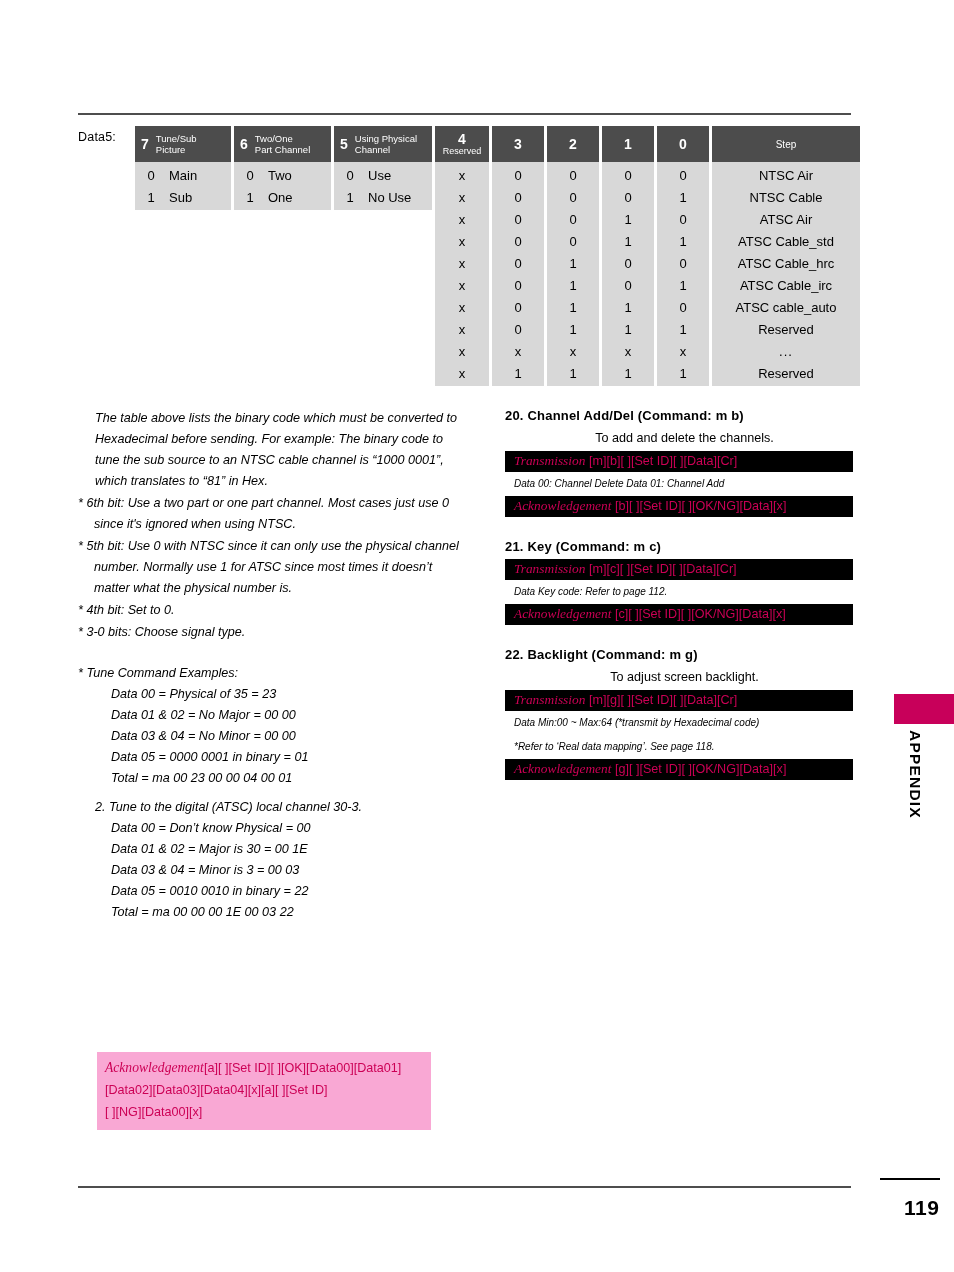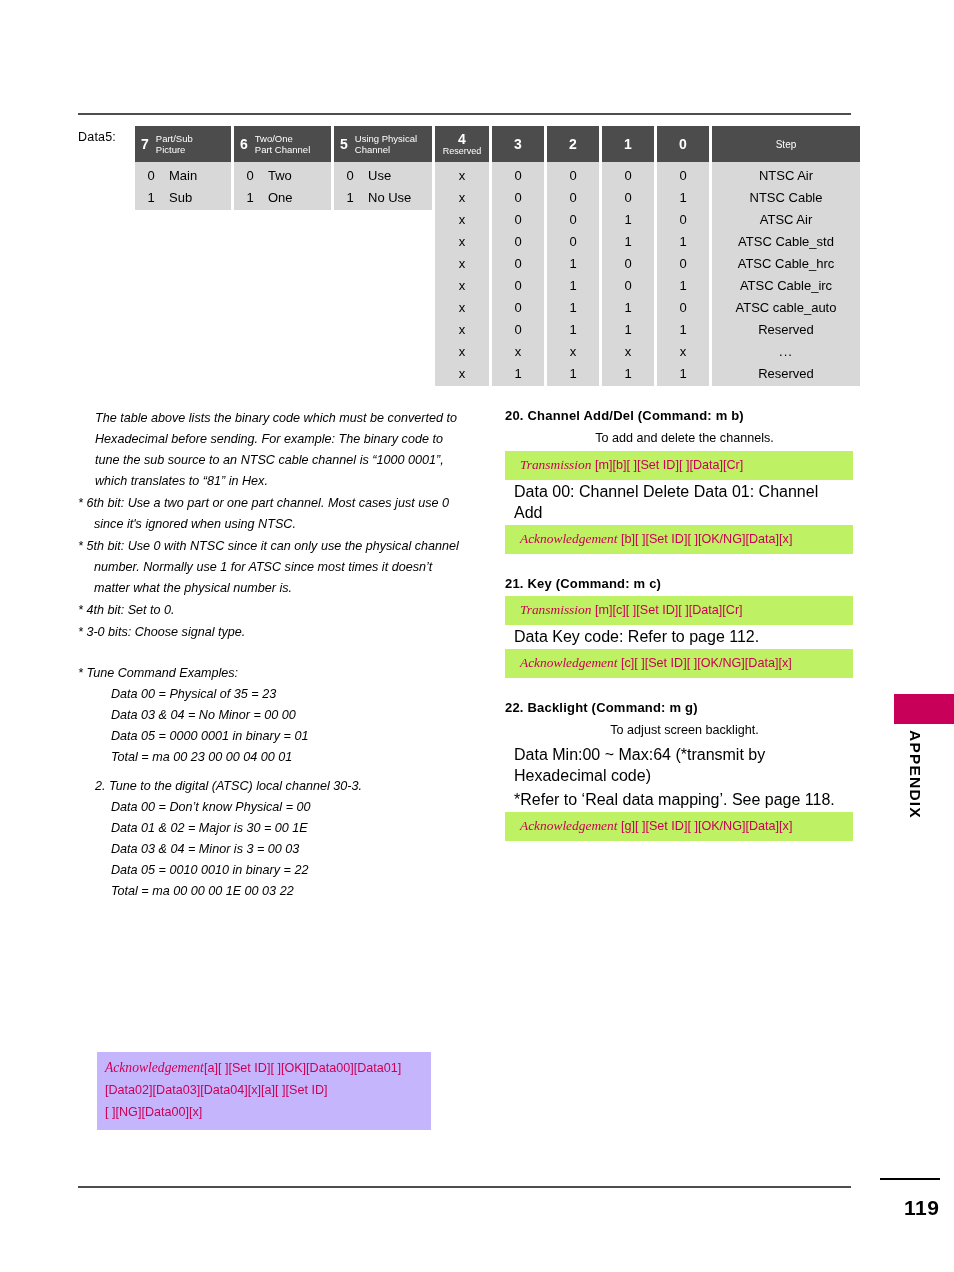--- a/index.html
+++ b/index.html
@@ -144,46 +144,47 @@
     margin: 0 0 5px 0;
   }
   .cmd-sub {
     font-size: 12.6px;
     line-height: 20px;
     padding-left: 11px;
     margin: 0 0 3px 0;
     text-align: center;
   }
   .cmd-bar {
-    background: #bef264;
+    background: #000000;
     color: #cc0055;
     font-size: 12.6px;
-    line-height: 26px;
-    padding: 1px 9px 2px 15px;
+    line-height: 18px;
+    padding: 1px 9px 2px 9px;
     margin: 0;
   }
   .cmd-bar .ital {
     font-style: italic;
     font-family: "Liberation Serif", serif;
     font-size: 13.4px;
   }
   .cmd-plain {
-    font-size: 16px;
+    font-size: 10px;
     line-height: 21px;
     padding: 1px 9px 2px 9px;
     margin: 0;
+    font-style: italic;
   }
   .cmd-sect { margin-bottom: 22px; }
 
   
   .ack-box {
     position: absolute;
     left: 97px; top: 1052px;
     width: 334px;
-    background: #c4b5fd;
+    background: #f9a8d4;
     color: #cc0055;
     font-size: 12.6px;
     line-height: 22px;
     padding: 5px 8px 7px 8px;
   }
   .ack-box .ital {
     font-style: italic;
     font-family: "Liberation Serif", serif;
     font-size: 13.6px;
   }
@@ -224,21 +225,21 @@
 <div class="rule-pagenum"></div>
 
 <div class="data5-label">Data5:</div>
 
 <div class="bit-table">
 
   <div class="bitcol w-msp">
     <div class="hd">
       <span class="num">7</span>
       <span class="ttl">
-        <span>Part/Sub</span><br>
+        <span>Tune/Sub</span><br>
         <span>Picture</span>
       </span>
     </div>
     <div class="bd">
       <div class="row">
         <span class="v">0</span>
         <span class="t">Main</span>
       </div>
       <div class="row">
         <span class="v">1</span>
@@ -400,20 +401,21 @@
 
 <div class="col-left">
   <p class="para indent1">The table above lists the binary code which must be converted to Hexadecimal before sending. For example: The binary code to tune the sub source to an NTSC cable channel is “1000 0001”, which translates to “81” in Hex.</p>
   <p class="para hang">* 6th bit: Use a two part or one part channel. Most cases just use 0 since it's ignored when using NTSC.</p>
   <p class="para hang">* 5th bit: Use 0 with NTSC since it can only use the physical channel number. Normally use 1 for ATSC since most times it doesn’t  matter what the physical number is.</p>
   <p class="para hang">* 4th bit: Set to 0.</p>
   <p class="para hang">*  3-0 bits: Choose signal type.</p>
   <div class="spacer-md"></div>
   <p class="para">*  Tune Command Examples:</p>
   <p class="para indent2">Data  00 = Physical of 35 = 23</p>
+  <p class="para indent2">Data 01 &amp; 02 = No Major = 00 00</p>
   <p class="para indent2">Data 03 &amp; 04 = No Minor = 00 00</p>
   <p class="para indent2">Data 05 = 0000 0001 in binary = 01</p>
   <p class="para indent2">Total = ma 00 23 00 00 04 00 01</p>
   <div class="spacer-sm"></div>
   <p class="para indent1">2. Tune to the digital (ATSC) local channel 30-3.</p>
   <p class="para indent2">Data  00 = Don’t know Physical = 00</p>
   <p class="para indent2">Data 01 &amp; 02 = Major is 30 = 00 1E</p>
   <p class="para indent2">Data 03 &amp; 04 = Minor is 3 = 00 03</p>
   <p class="para indent2">Data 05 = 0010 0010 in binary = 22</p>
   <p class="para indent2">Total = ma 00 00 00 1E 00 03 22</p>
@@ -450,20 +452,24 @@
     <p class="cmd-plain">Data Key code: Refer to page 112.</p>
     <p class="cmd-bar">
       <span class="ital">Acknowledgement</span>
       <span>[c][ ][Set ID][ ][OK/NG][Data][x]</span>
     </p>
   </div>
 
   <div class="cmd-sect">
     <p class="cmd-head">22. Backlight (Command: m g)</p>
     <p class="cmd-sub">To adjust screen backlight.</p>
+    <p class="cmd-bar">
+      <span class="ital">Transmission</span>
+      <span>[m][g][ ][Set ID][ ][Data][Cr]</span>
+    </p>
     <p class="cmd-plain">Data Min:00 ~ Max:64 (*transmit by Hexadecimal code)</p>
     <p class="cmd-plain">*Refer to ‘Real data mapping’. See page 118.</p>
     <p class="cmd-bar">
       <span class="ital">Acknowledgement</span>
       <span>[g][ ][Set ID][ ][OK/NG][Data][x]</span>
     </p>
   </div>
 
 </div>
 

